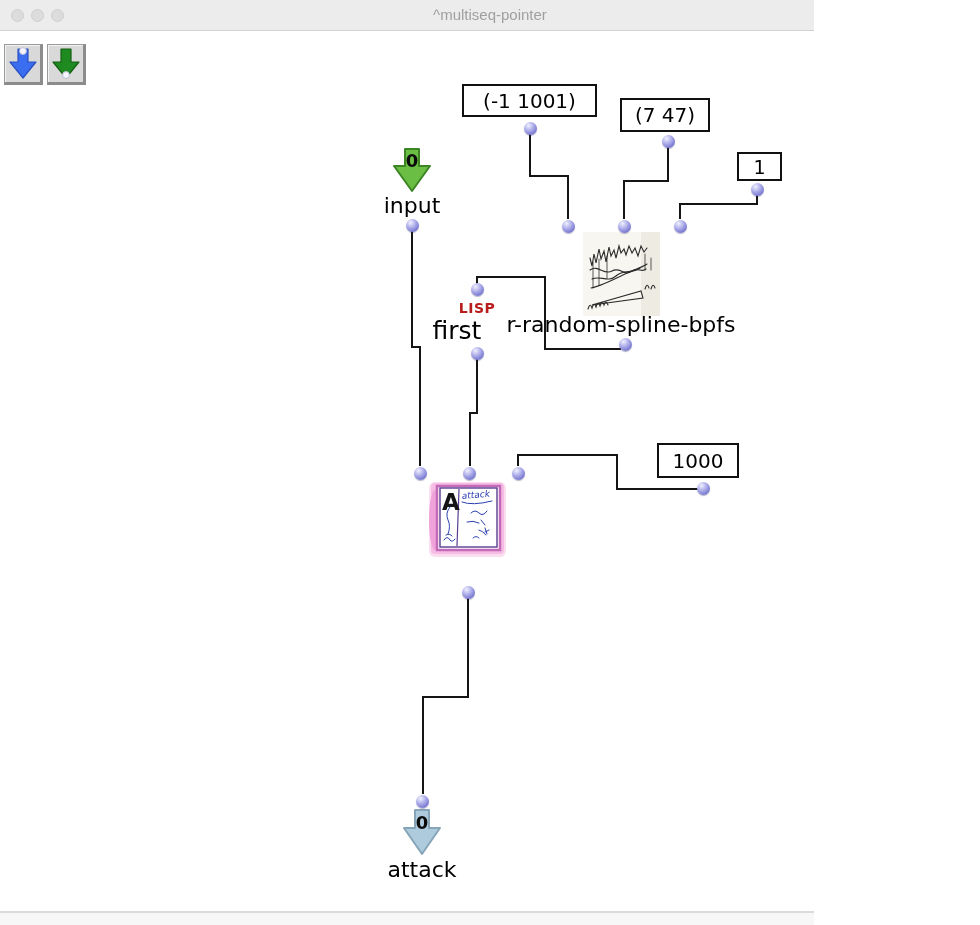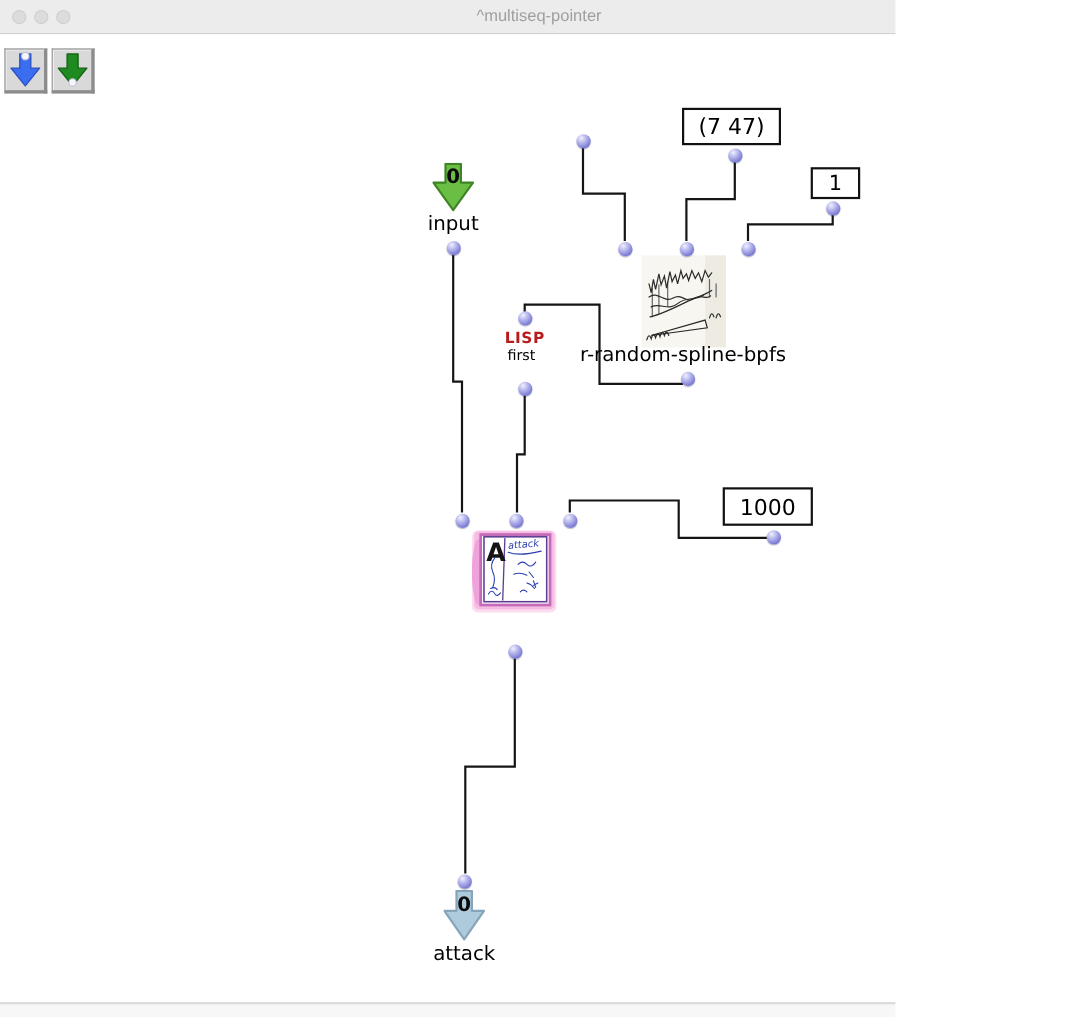--- a/index.html
+++ b/index.html
@@ -22,21 +22,21 @@
       border:1px solid #9a9a9a;border-right:3px solid #8c8c8c;border-bottom:3px solid #8c8c8c;
       box-shadow:inset 1px 1px 0 #f2f2f2;display:flex;align-items:center;justify-content:center;box-sizing:border-box;}
   
   .port{position:absolute;width:13px;height:13px;border-radius:50%;z-index:3;
         background:radial-gradient(circle at 35% 28%, #f0f0ff 0%, #b0b0ea 38%, #7b7bd4 72%, #5252ac 100%);
         box-shadow:0 1px 1px rgba(40,40,90,.35);}
   
   .vbox{position:absolute;background:#fff;border:2px solid #111;z-index:2;box-sizing:border-box;
         display:flex;align-items:center;justify-content:center;font-size:20px;color:#000;}
   
-  .nlabel{position:absolute;text-align:center;font-size:18px;color:#000;z-index:2;}
+  .nlabel{position:absolute;text-align:center;font-size:22px;color:#000;z-index:2;}
   .lisp{position:absolute;text-align:center;font-size:14px;font-weight:bold;color:#b91c1c;z-index:2;letter-spacing:.5px;}
   .badge{position:absolute;text-align:center;font-size:18px;font-weight:bold;color:#0a0a0a;z-index:3;}
   .arrow-svg{position:absolute;z-index:2;}
   .sketch{position:absolute;z-index:2;}
   .k{fill:none;stroke:#2b2b2b;stroke-width:1.1;stroke-linecap:round;}
   .b{fill:none;stroke:#2b3fb0;stroke-width:1;stroke-linecap:round;}
   .wire{fill:none;stroke:#151515;stroke-width:2;}
 </style>
 </head>
 <body>
@@ -75,26 +75,27 @@
       <circle cx="15" cy="28" r="3.4" fill="#f6f6ff" stroke="#c0c0d8" stroke-width="1"></circle>
     </svg>
   </div>
 
   <svg class="arrow-svg" style="left:393px;top:148px" width="38" height="45" viewBox="0 0 38 45">
     <polygon points="12,1 26,1 26,18 37,18 19,43 1,18 12,18" fill="#6abe43" stroke="#3e8526" stroke-width="2" stroke-linejoin="round"></polygon>
   </svg>
   <div class="badge" style="left:393px;top:150px;width:38px">0</div>
   <div class="nlabel" style="left:362px;top:193px;width:100px">input</div>
 
+  <div class="vbox" style="left:462px;top:84px;width:135px;height:33px">(-1 1001)</div>
   <div class="vbox" style="left:620px;top:98px;width:90px;height:34px">(7 47)</div>
   <div class="vbox" style="left:737px;top:152px;width:45px;height:29px;font-size:19px">1</div>
   <div class="vbox" style="left:657px;top:443px;width:82px;height:35px">1000</div>
 
   <div class="lisp" style="left:427px;top:300px;width:100px">LISP</div>
-  <div class="nlabel" style="left:424px;top:316px;width:100px;font-size:13px">first</div>
+  <div class="nlabel" style="left:407px;top:316px;width:100px;font-size:25px">first</div>
 
   <svg class="sketch" style="left:583px;top:232px" width="77" height="84" viewBox="0 0 77 84">
     <rect width="77" height="84" fill="#f8f6f1"></rect>
     <rect x="58" width="19" height="84" fill="#eeebe3"></rect>
     <path class="k" d="M7,26 l2,8 2,-12 2,9 3,-14 2,10 3,-8 2,11 3,-15 2,9 3,-6 2,8 3,-12 2,7 3,-4 2,6 3,-9 3,7 3,-5 3,8 3,-10 3,6 3,-4"></path>
     <path class="k" d="M7,38 c8,-6 14,6 22,1 c8,-5 12,6 20,0 c6,-4 10,2 14,-2"></path>
     <path class="k" d="M9,47 c8,-4 16,4 24,-3 c8,-7 16,-2 24,-8"></path>
     <path class="k" d="M8,56 c10,-2 22,-8 34,-14 c8,-4 16,-6 22,-10"></path>
     <path class="k" opacity=".7" d="M10,30 l0,26 M16,27 l0,26 M24,24 l0,22 M62,22 l0,16 M68,26 l0,12"></path>
     <path class="k" d="M9,73 L58,59 l2,7 z"></path>

